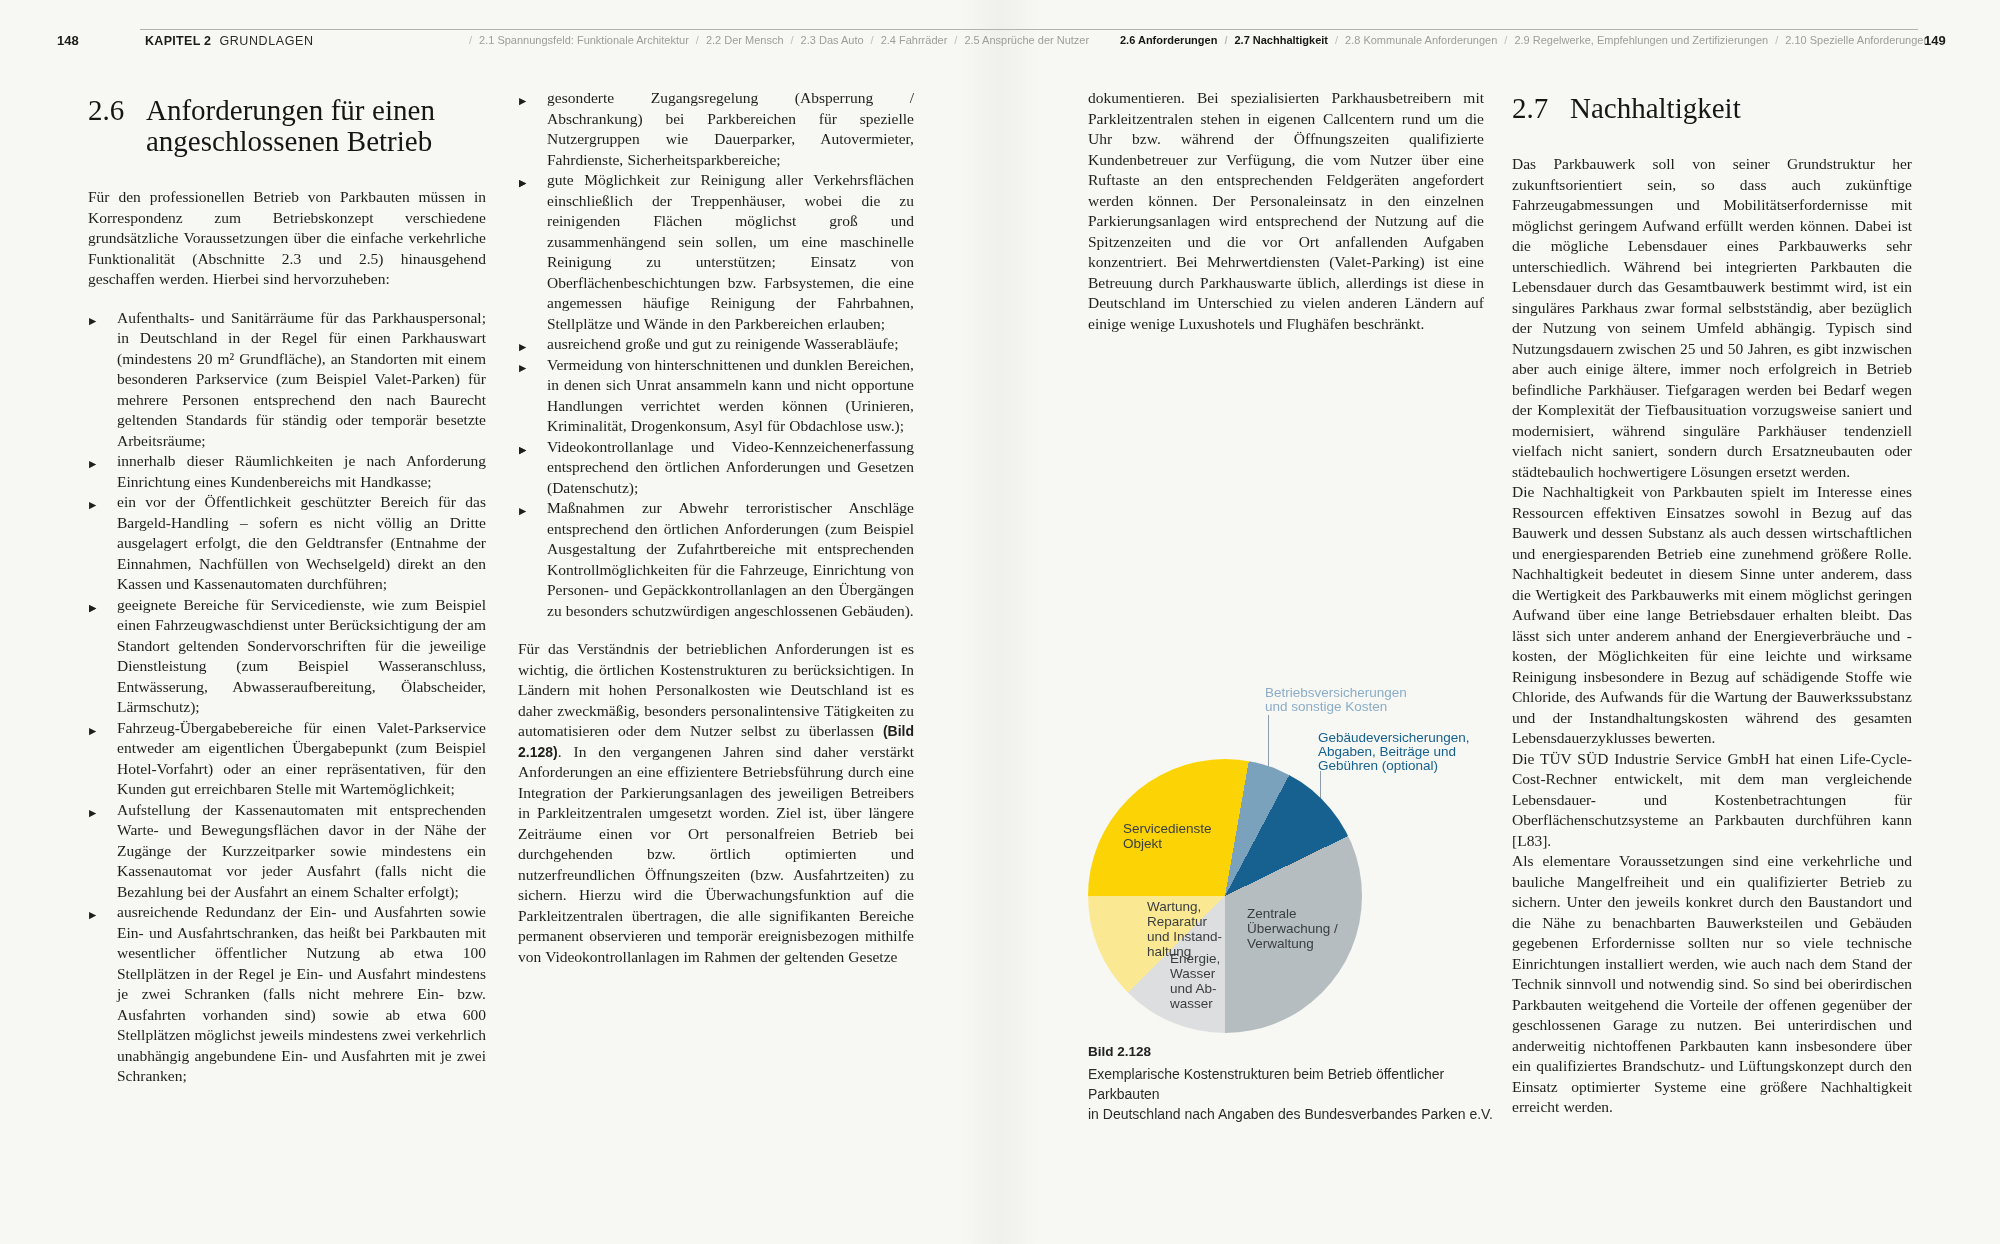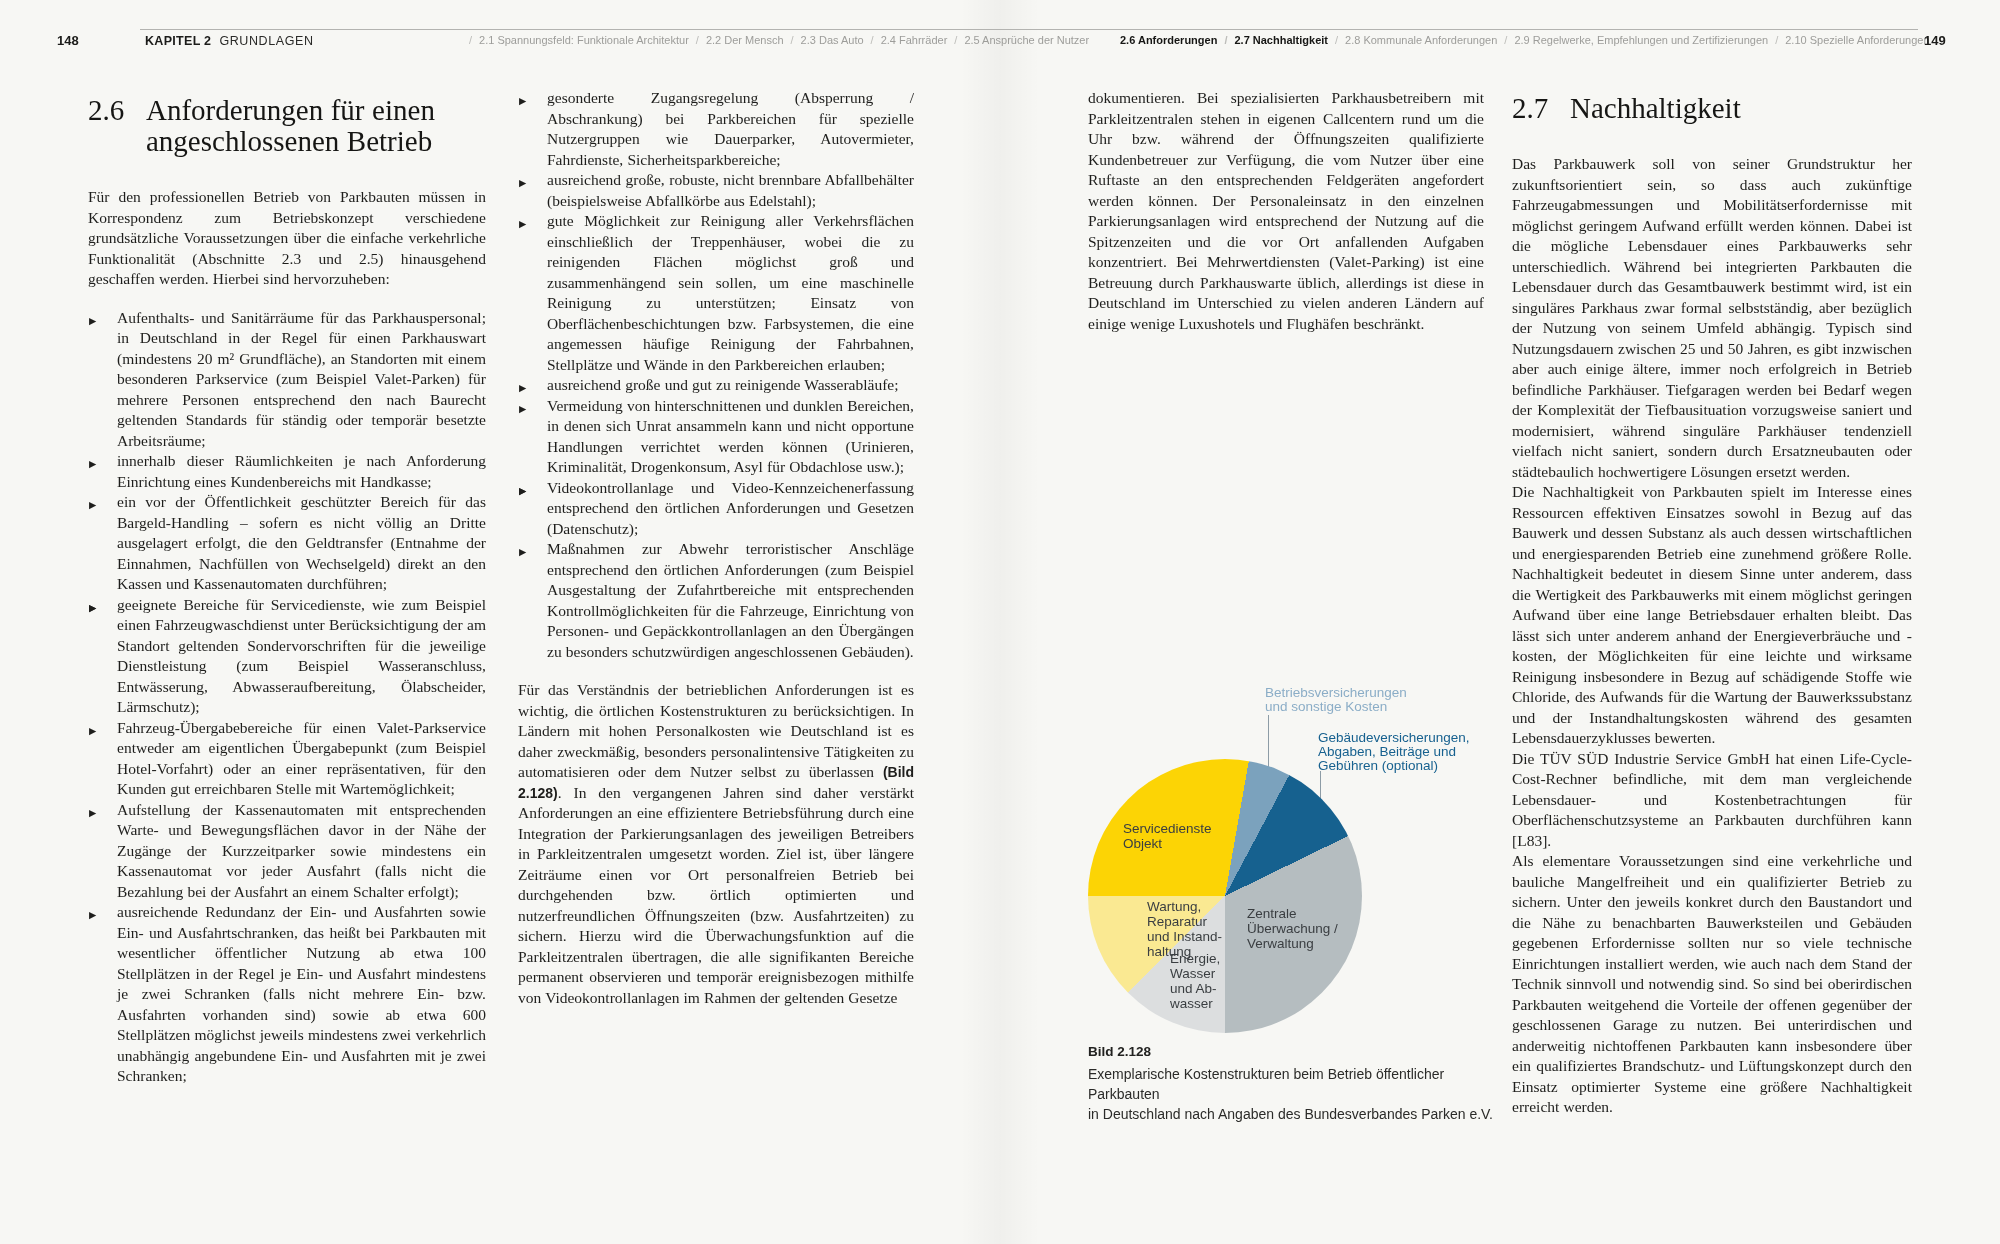--- a/index.html
+++ b/index.html
@@ -101,21 +101,21 @@
       <li><span class="bm">▶</span><span>Fahrzeug-Übergabebereiche für einen Valet-Parkservice entweder am eigentlichen Übergabepunkt (zum Beispiel Hotel-Vorfahrt) oder an einer repräsentativen, für den Kunden gut erreichbaren Stelle mit Wartemöglichkeit;</span></li>
       <li><span class="bm">▶</span><span>Aufstellung der Kassenautomaten mit entsprechenden Warte- und Bewegungsflächen davor in der Nähe der Zugänge der Kurzzeitparker sowie mindestens ein Kassenautomat vor jeder Ausfahrt (falls nicht die Bezahlung bei der Ausfahrt an einem Schalter erfolgt);</span></li>
       <li><span class="bm">▶</span><span>ausreichende Redundanz der Ein- und Ausfahrten sowie Ein- und Ausfahrtschranken, das heißt bei Parkbauten mit wesentlicher öffentlicher Nutzung ab etwa 100 Stellplätzen in der Regel je Ein- und Ausfahrt mindestens je zwei Schranken (falls nicht mehrere Ein- bzw. Ausfahrten vorhanden sind) sowie ab etwa 600 Stellplätzen möglichst jeweils mindestens zwei verkehrlich unabhängig angebundene Ein- und Ausfahrten mit je zwei Schranken;</span></li>
     </ul>
 </section>
 
 <section class="col col2">
   <ul class="bullets">
 
   <li><span class="bm">▶</span><span>gesonderte Zugangsregelung (Absperrung / Abschrankung) bei Parkbereichen für spezielle Nutzergruppen wie Dauerparker, Autovermieter, Fahrdienste, Sicherheitsparkbereiche;</span></li>
-      <li><span class="bm">▶</span><span>ausreichend große, robuste, nicht brennbare Abfallbehälter (beispielsweise Abfallkörbe aus Edelstahl);</span></li>
+      <li><span class="bm">▶</span></li>
       <li><span class="bm">▶</span><span>gute Möglichkeit zur Reinigung aller Verkehrsflächen einschließlich der Treppenhäuser, wobei die zu reinigenden Flächen möglichst groß und zusammenhängend sein sollen, um eine maschinelle Reinigung zu unterstützen; Einsatz von Oberflächenbeschichtungen bzw. Farbsystemen, die eine angemessen häufige Reinigung der Fahrbahnen, Stellplätze und Wände in den Parkbereichen erlauben;</span></li>
       <li><span class="bm">▶</span><span>ausreichend große und gut zu reinigende Wasserabläufe;</span></li>
       <li><span class="bm">▶</span><span>Vermeidung von hinterschnittenen und dunklen Bereichen, in denen sich Unrat ansammeln kann und nicht opportune Handlungen verrichtet werden können (Urinieren, Kriminalität, Drogenkonsum, Asyl für Obdachlose usw.);</span></li>
       <li><span class="bm">▶</span></li>
       <li><span class="bm">▶</span><span>Videokontrollanlage und Video-Kennzeichenerfassung entsprechend den örtlichen Anforderungen und Gesetzen (Datenschutz);</span></li>
       <li><span class="bm">▶</span><span>Maßnahmen zur Abwehr terroristischer Anschläge entsprechend den örtlichen Anforderungen (zum Beispiel Ausgestaltung der Zufahrtbereiche mit entsprechenden Kontrollmöglichkeiten für die Fahrzeuge, Einrichtung von Personen- und Gepäckkontrollanlagen an den Übergängen zu besonders schutzwürdigen angeschlossenen Gebäuden).</span></li>
     </ul>
   <p class="closing"><span>Für das Verständnis der betrieblichen Anforderungen ist es wichtig, die örtlichen Kostenstrukturen zu berücksichtigen. In Ländern mit hohen Personalkosten wie Deutschland ist es daher zweckmäßig, besonders personalintensive Tätigkeiten zu automatisieren oder dem Nutzer selbst zu überlassen </span><span class="figref">(Bild 2.128)</span><span>. In den vergangenen Jahren sind daher verstärkt Anforderungen an eine effizientere Betriebsführung durch eine Integration der Parkierungsanlagen des jeweiligen Betreibers in Parkleitzentralen umgesetzt worden. Ziel ist, über längere Zeiträume einen vor Ort personalfreien Betrieb bei durchgehenden bzw. örtlich optimierten und nutzerfreundlichen Öffnungszeiten (bzw. Ausfahrtzeiten) zu sichern. Hierzu wird die Überwachungsfunktion auf die Parkleitzentralen übertragen, die alle signifikanten Bereiche permanent observieren und temporär ereignisbezogen mithilfe von Videokontrollanlagen im Rahmen der geltenden Gesetze</span></p>
 </section>
 
@@ -152,15 +152,15 @@
   </figcaption>
 </figure>
 
 <section class="col col4">
   <h1 class="section-head">
     <span class="sec-num">2.7</span>
     <span class="sec-title">Nachhaltigkeit</span>
   </h1>
   <p>Das Parkbauwerk soll von seiner Grundstruktur her zukunftsorientiert sein, so dass auch zukünftige Fahrzeugabmessungen und Mobilitätserfordernisse mit möglichst geringem Aufwand erfüllt werden können. Dabei ist die mögliche Lebensdauer eines Parkbauwerks sehr unterschiedlich. Während bei integrierten Parkbauten die Lebensdauer durch das Gesamtbauwerk bestimmt wird, ist ein singuläres Parkhaus zwar formal selbstständig, aber bezüglich der Nutzung von seinem Umfeld abhängig. Typisch sind Nutzungsdauern zwischen 25 und 50 Jahren, es gibt inzwischen aber auch einige ältere, immer noch erfolgreich in Betrieb befindliche Parkhäuser. Tiefgaragen werden bei Bedarf wegen der Komplexität der Tiefbausituation vorzugsweise saniert und modernisiert, während singuläre Parkhäuser tendenziell vielfach nicht saniert, sondern durch Ersatzneubauten oder städtebaulich hochwertigere Lösungen ersetzt werden.</p>
   <p>Die Nachhaltigkeit von Parkbauten spielt im Interesse eines Ressourcen effektiven Einsatzes sowohl in Bezug auf das Bauwerk und dessen Substanz als auch dessen wirtschaftlichen und energiesparenden Betrieb eine zunehmend größere Rolle. Nachhaltigkeit bedeutet in diesem Sinne unter anderem, dass die Wertigkeit des Parkbauwerks mit einem möglichst geringen Aufwand über eine lange Betriebsdauer erhalten bleibt. Das lässt sich unter anderem anhand der Energieverbräuche und -kosten, der Möglichkeiten für eine leichte und wirksame Reinigung insbesondere in Bezug auf schädigende Stoffe wie Chloride, des Aufwands für die Wartung der Bauwerkssubstanz und der Instandhaltungskosten während des gesamten Lebensdauerzyklusses bewerten.</p>
-  <p>Die TÜV SÜD Industrie Service GmbH hat einen Life-Cycle-Cost-Rechner befindliche, mit dem man vergleichende Lebensdauer- und Kostenbetrachtungen für Oberflächenschutzsysteme an Parkbauten durchführen kann [L83].</p>
+  <p>Die TÜV SÜD Industrie Service GmbH hat einen Life-Cycle-Cost-Rechner entwickelt, mit dem man vergleichende Lebensdauer- und Kostenbetrachtungen für Oberflächenschutzsysteme an Parkbauten durchführen kann [L83].</p>
   <p>Als elementare Voraussetzungen sind eine verkehrliche und bauliche Mangelfreiheit und ein qualifizierter Betrieb zu sichern. Unter den jeweils konkret durch den Baustandort und die Nähe zu benachbarten Bauwerksteilen und Gebäuden gegebenen Erfordernisse sollten nur so viele technische Einrichtungen installiert werden, wie auch nach dem Stand der Technik sinnvoll und notwendig sind. So sind bei oberirdischen Parkbauten weitgehend die Vorteile der offenen gegenüber der geschlossenen Garage zu nutzen. Bei unterirdischen und anderweitig nichtoffenen Parkbauten kann insbesondere über ein qualifiziertes Brandschutz- und Lüftungskonzept durch den Einsatz optimierter Systeme eine größere Nachhaltigkeit erreicht werden.</p>
 </section>
 
 </body></html>

